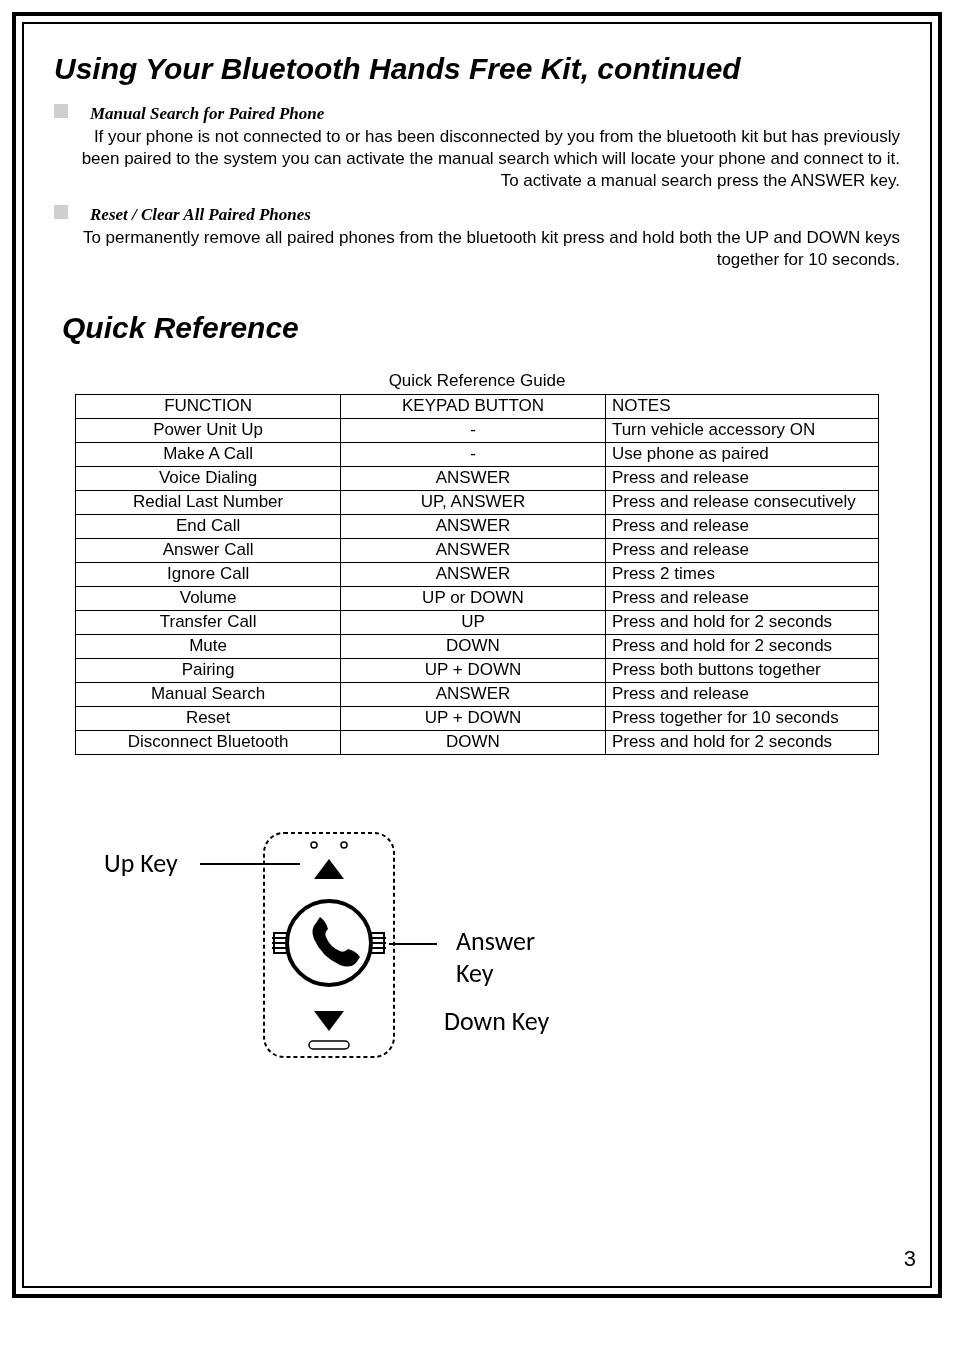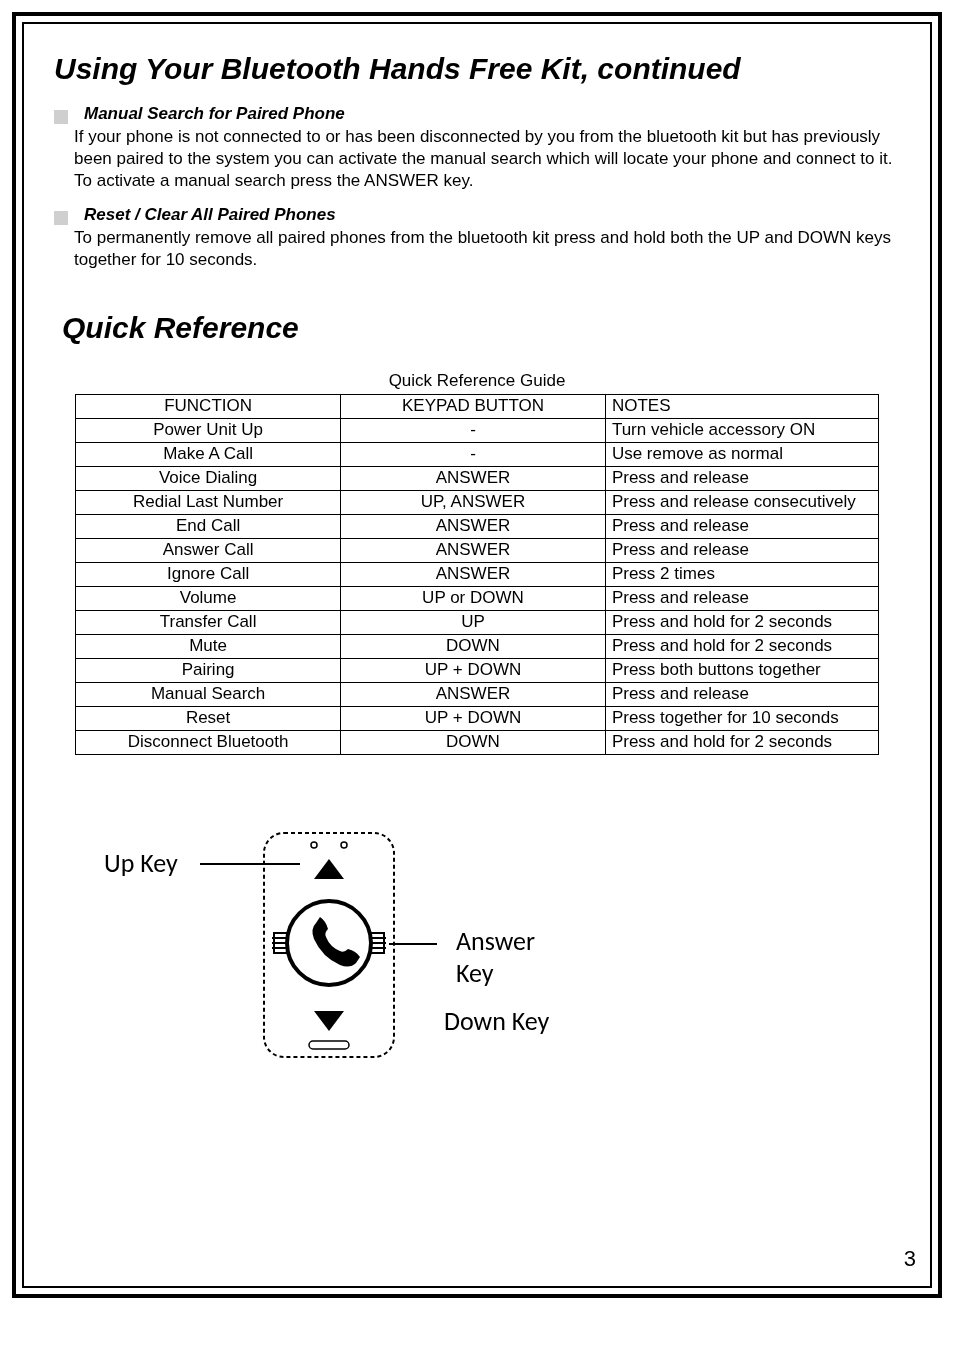--- a/index.html
+++ b/index.html
@@ -4,24 +4,24 @@
 <style>
   * { box-sizing: border-box; margin: 0; padding: 0; }
   html, body { width: 954px; height: 1354px; background: #fff; font-family: Arial, Helvetica, sans-serif; color: #000; }
   .page-outer { width: 954px; height: 1310px; padding: 12px; }
   .page-border1 { width: 100%; height: 100%; border: 4px solid #000; padding: 6px; }
   .page-border2 { width: 100%; height: 100%; border: 2px solid #000; padding: 28px 30px 20px 30px; position: relative; }
   .page-number { position: absolute; right: 14px; bottom: 14px; font-size: 22px; }
   h1.main-title { font-size: 30px; font-weight: bold; font-style: italic; margin-bottom: 18px; }
   h1.section-title { font-size: 30px; font-weight: bold; font-style: italic; margin: 40px 0 26px 8px; }
   .subsection { margin-bottom: 14px; }
-  .sub-head { display: flex; align-items: flex-end; gap: 16px; }
+  .sub-head { display: flex; align-items: flex-start; gap: 22px; font-family: Liberation Serif, serif; }
   .square-bullet { width: 14px; height: 14px; background: #cfcfcf; flex-shrink: 0; }
   .sub-title { font-weight: bold; font-style: italic; font-size: 17px; }
-  .body-text { font-size: 17px; line-height: 1.28; margin-left: 20px; margin-top: 2px; }
+  .body-text { font-size: 17px; line-height: 1.28; margin-left: 20px; margin-top: 2px; text-align: right; }
   .table-caption { text-align: center; font-size: 17px; margin-bottom: 3px; }
   table.qr { width: 95%; margin: 0 auto; border-collapse: collapse; font-size: 17px; }
   table.qr th, table.qr td { border: 1.5px solid #000; padding: 1px 6px; height: 24px; }
   table.qr th.fn, table.qr td.fn { width: 33%; text-align: center; }
   table.qr th.kb, table.qr td.kb { width: 33%; text-align: center; }
   table.qr th.nt, table.qr td.nt { width: 34%; text-align: left; }
   table.qr th { font-weight: normal; text-align: center; }
   .diagram-wrap { display: flex; margin-top: 70px; }
   .diagram { position: relative; width: 520px; height: 260px; }
   .label { position: absolute; font-family: 'Segoe UI', Calibri, Arial, sans-serif; font-size: 26px; }
@@ -71,21 +71,21 @@
         </thead>
         <tbody id="qr-body">
             <tr>
               <td class="fn">Power Unit Up</td>
               <td class="kb">-</td>
               <td class="nt">Turn vehicle accessory ON</td>
             </tr>
             <tr>
               <td class="fn">Make A Call</td>
               <td class="kb">-</td>
-              <td class="nt">Use remove as normal</td>
+              <td class="nt">Use phone as paired</td>
             </tr>
             <tr>
               <td class="fn">Voice Dialing</td>
               <td class="kb">ANSWER</td>
               <td class="nt">Press and release</td>
             </tr>
             <tr>
               <td class="fn">Redial Last Number</td>
               <td class="kb">UP, ANSWER</td>
               <td class="nt">Press and release consecutively</td>

